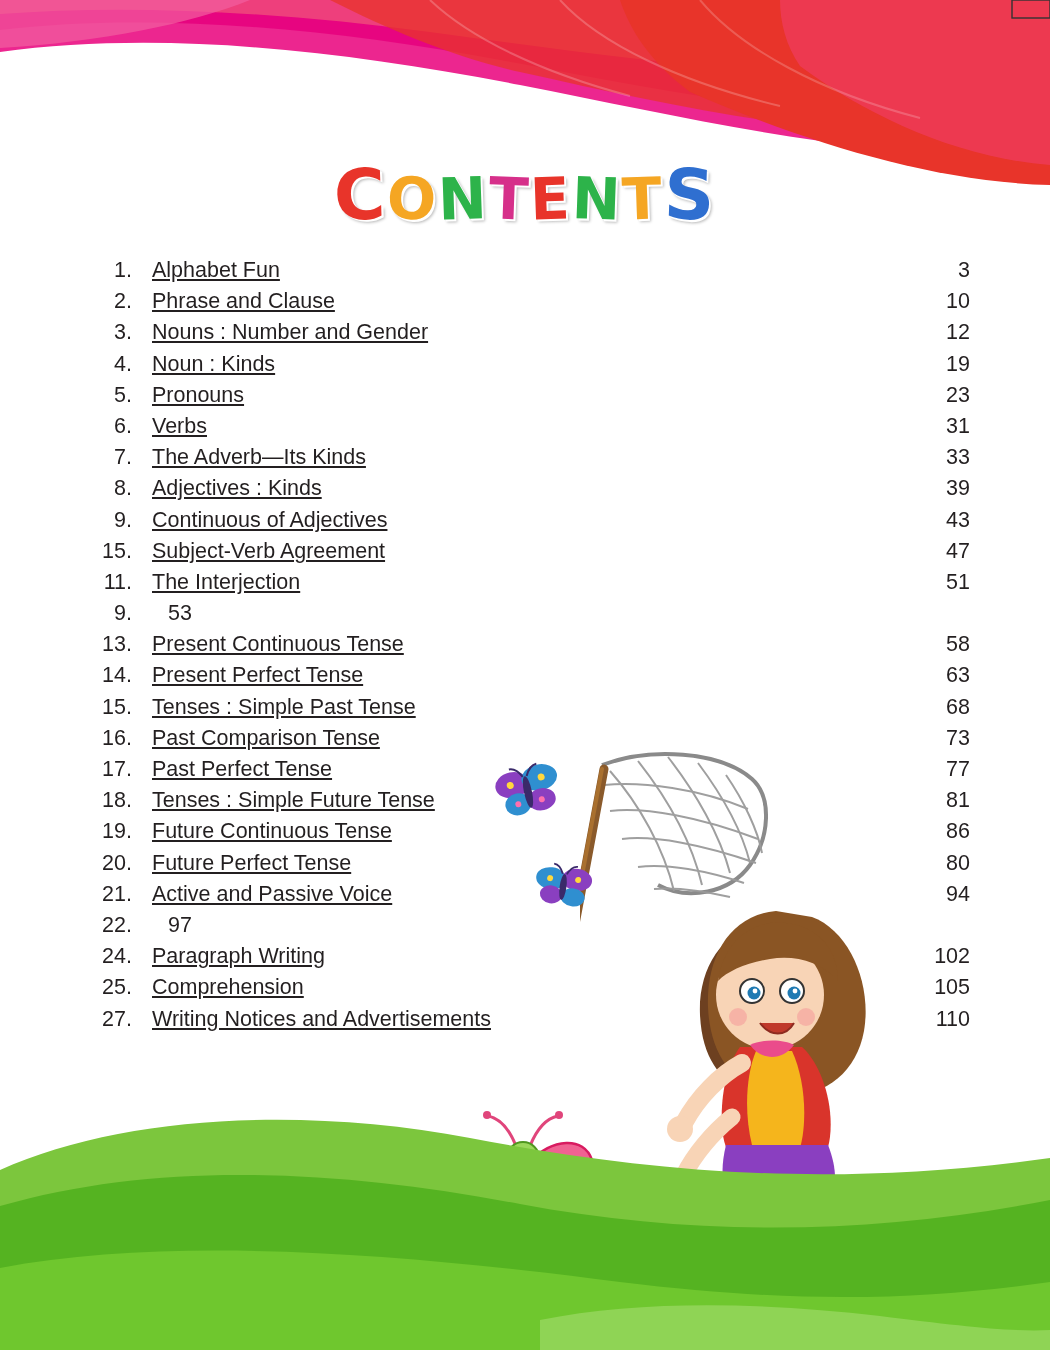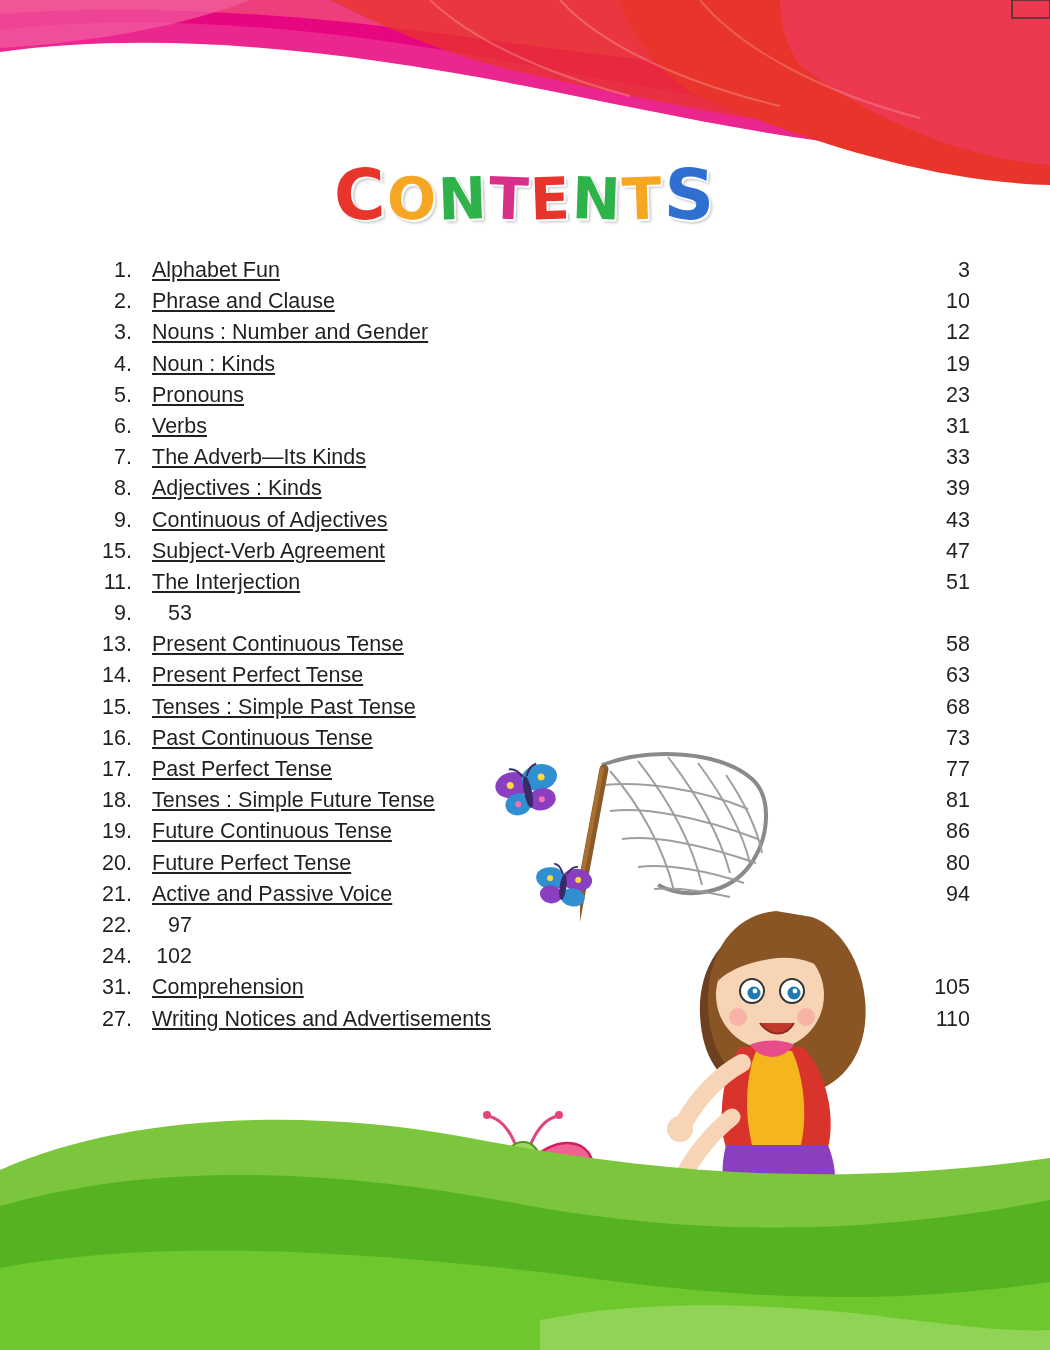--- a/index.html
+++ b/index.html
@@ -239,21 +239,21 @@
         <div class="toc-title">Present Perfect Tense</div>
         <div class="toc-page">63</div>
       </div>
       <div class="toc-row">
         <div class="toc-num">15.</div>
         <div class="toc-title">Tenses : Simple Past Tense</div>
         <div class="toc-page">68</div>
       </div>
       <div class="toc-row">
         <div class="toc-num">16.</div>
-        <div class="toc-title">Past Continuous Tense</div>
+        <div class="toc-title">Past Comparison Tense</div>
         <div class="toc-page">73</div>
       </div>
       <div class="toc-row">
         <div class="toc-num">17.</div>
         <div class="toc-title">Past Perfect Tense</div>
         <div class="toc-page">77</div>
       </div>
       <div class="toc-row">
         <div class="toc-num">18.</div>
         <div class="toc-title">Tenses : Simple Future Tense</div>
@@ -273,24 +273,25 @@
         <div class="toc-num">21.</div>
         <div class="toc-title">Active and Passive Voice</div>
         <div class="toc-page">94</div>
       </div>
       <div class="toc-row">
         <div class="toc-num">22.</div>
         <div class="toc-page">97</div>
       </div>
       <div class="toc-row">
         <div class="toc-num">24.</div>
+        <div class="toc-title">Paragraph Writing</div>
         <div class="toc-page">102</div>
       </div>
       <div class="toc-row">
-        <div class="toc-num">31.</div>
+        <div class="toc-num">25.</div>
         <div class="toc-title">Comprehension</div>
         <div class="toc-page">105</div>
       </div>
       <div class="toc-row">
         <div class="toc-num">27.</div>
         <div class="toc-title">Writing Notices and Advertisements</div>
         <div class="toc-page">110</div>
       </div>
     </div>
 

